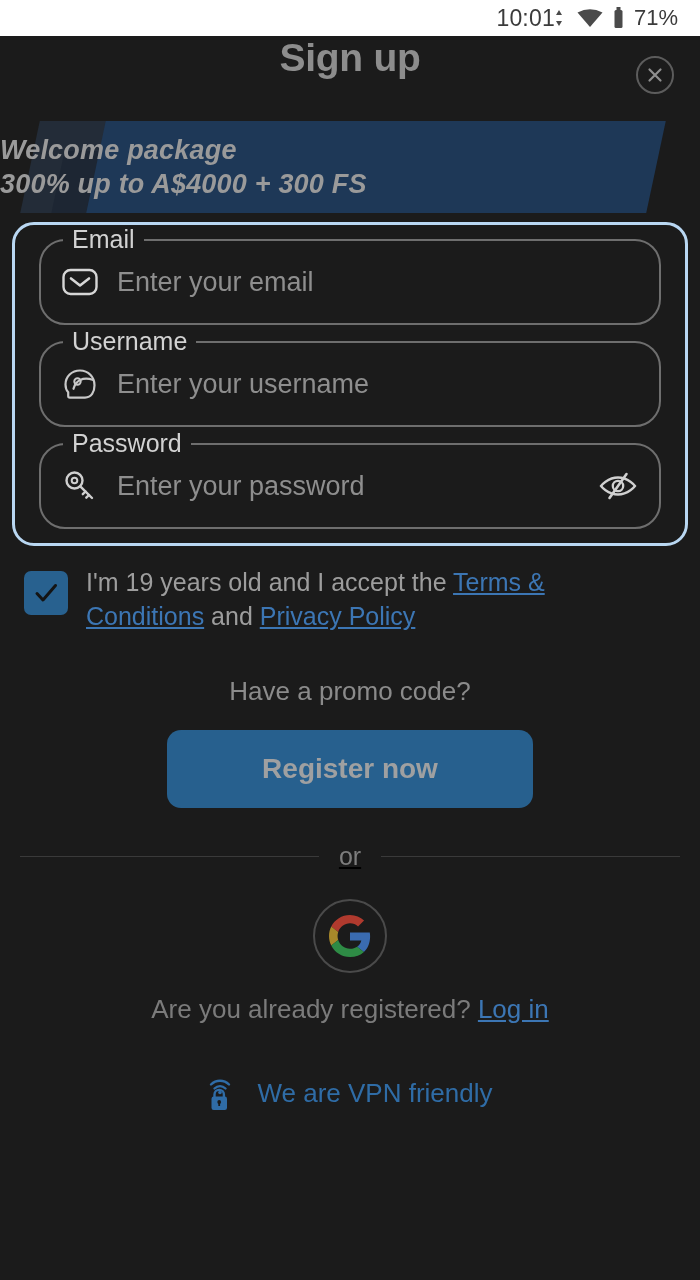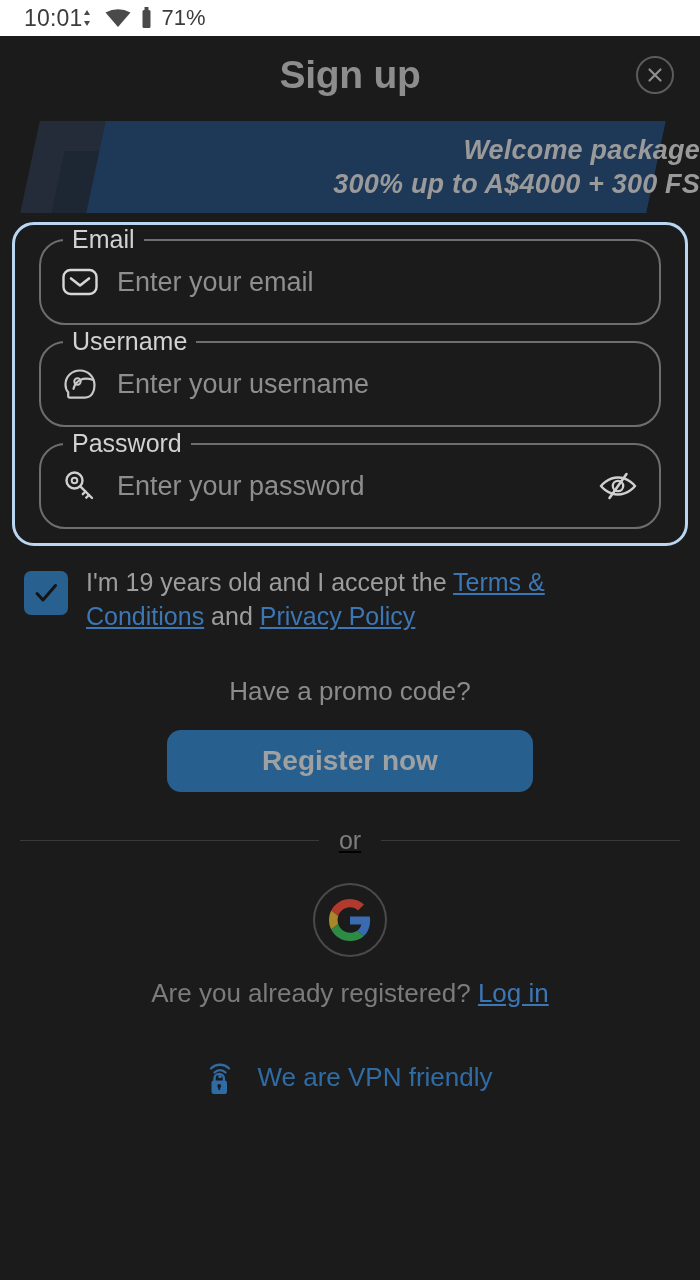--- a/index.html
+++ b/index.html
@@ -20,21 +20,21 @@
     display: flex;
     flex-direction: column;
   }
 
   
   .statusbar {
     height: 36px;
     background: #ffffff;
     display: flex;
     align-items: center;
-    justify-content: flex-start;
+    justify-content: flex-end;
     padding: 0 22px 0 24px;
     flex: 0 0 auto;
   }
   .status-time {
     font-size: 23px;
     color: #3b3b3b;
     letter-spacing: 0.2px;
     line-height: 1;
   }
   .status-right {
@@ -58,21 +58,20 @@
     flex-direction: column;
     align-items: center;
   }
 
   
   .header {
     position: relative;
     width: 100%;
     height: 78px;
     display: flex;
-    align-items: center;
     justify-content: center;
     flex: 0 0 auto;
   }
   .page-title {
     font-size: 39px;
     font-weight: bold;
     color: #8d8d8d;
     letter-spacing: -0.3px;
   }
   .close-btn {
@@ -123,21 +122,21 @@
     width: 120px;
     height: 62px;
     background: #1d2633;
     transform: skewX(-12deg);
   }
   .banner-text {
     position: absolute;
     inset: 0;
     display: flex;
     flex-direction: column;
-    align-items: flex-end;
+    align-items: flex-start;
     justify-content: center;
     gap: 3px;
   }
   .banner-line {
     font-size: 27px;
     font-weight: bold;
     font-style: italic;
     color: #9a9a9a;
     letter-spacing: 0.2px;
     white-space: nowrap;
@@ -236,21 +235,21 @@
     margin-top: 42px;
     font-size: 26px;
     color: #8b8b8b;
     flex: 0 0 auto;
   }
 
   
   .register-btn {
     margin-top: 23px;
     width: 366px;
-    height: 62px;
+    height: 78px;
     background: #27608e;
     border: none;
     border-radius: 14px;
     font-family: "Liberation Sans", sans-serif;
     font-size: 28px;
     font-weight: bold;
     color: #9fa0a1;
     flex: 0 0 auto;
   }
 

